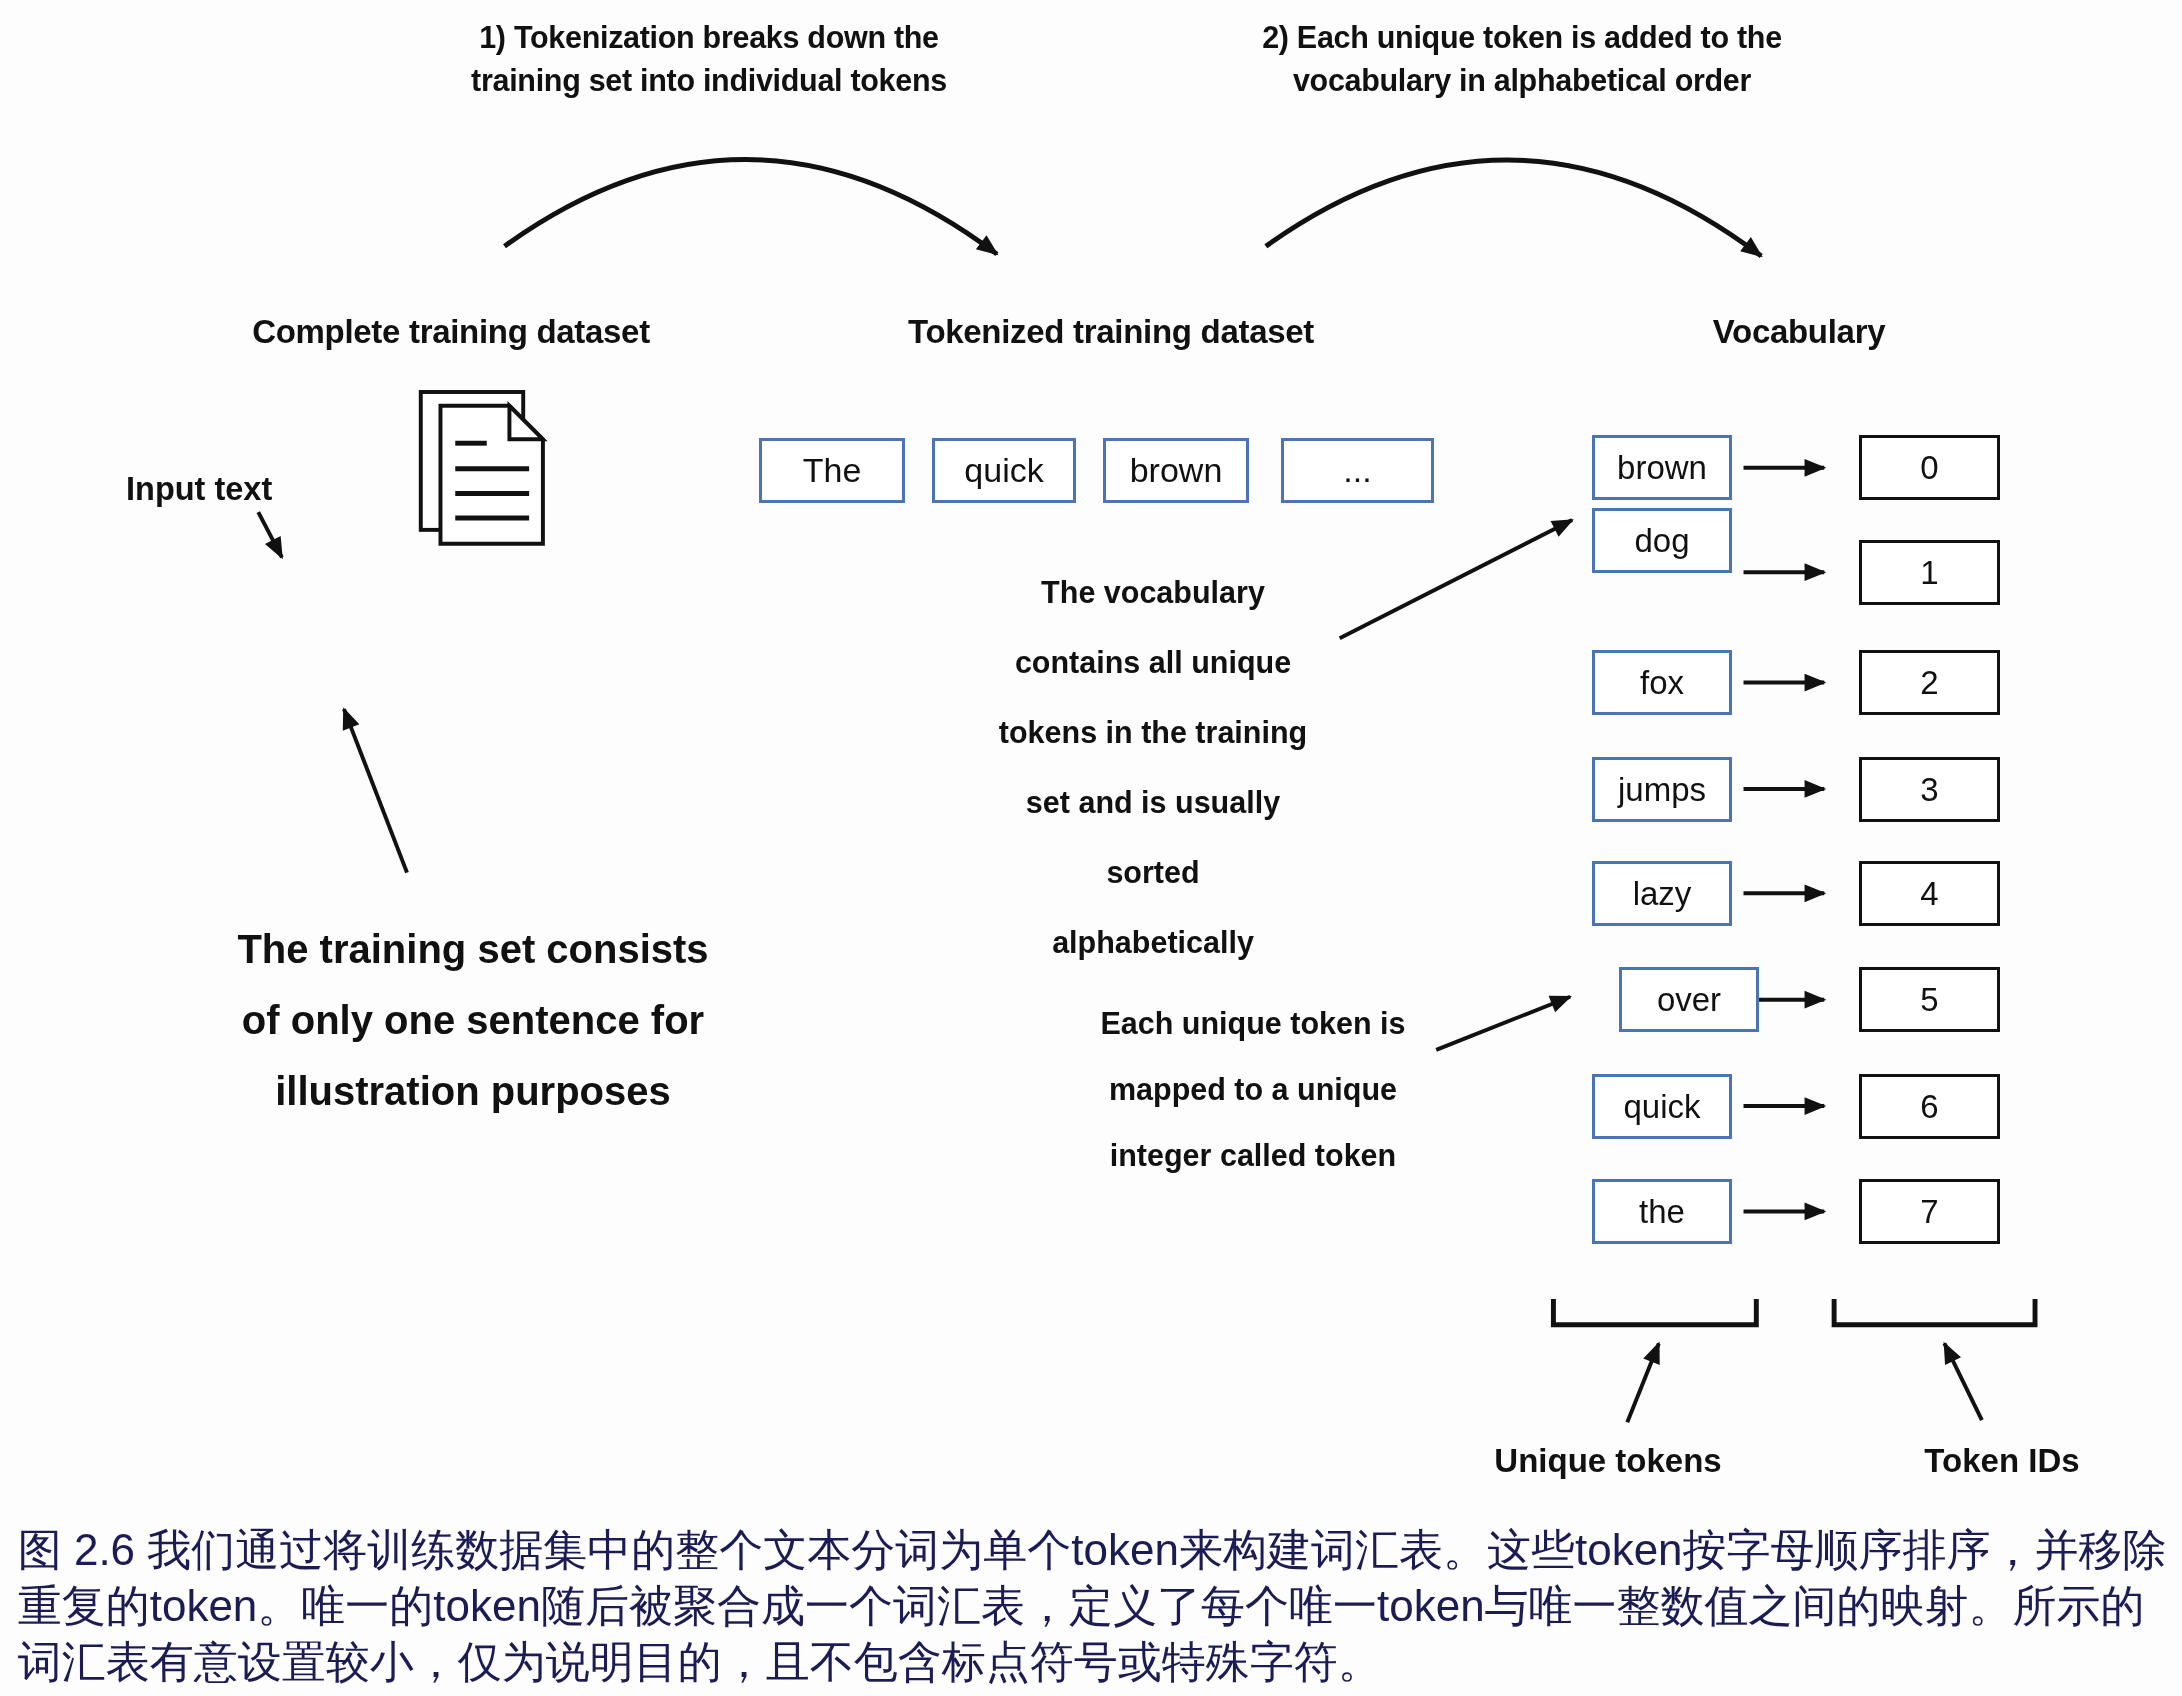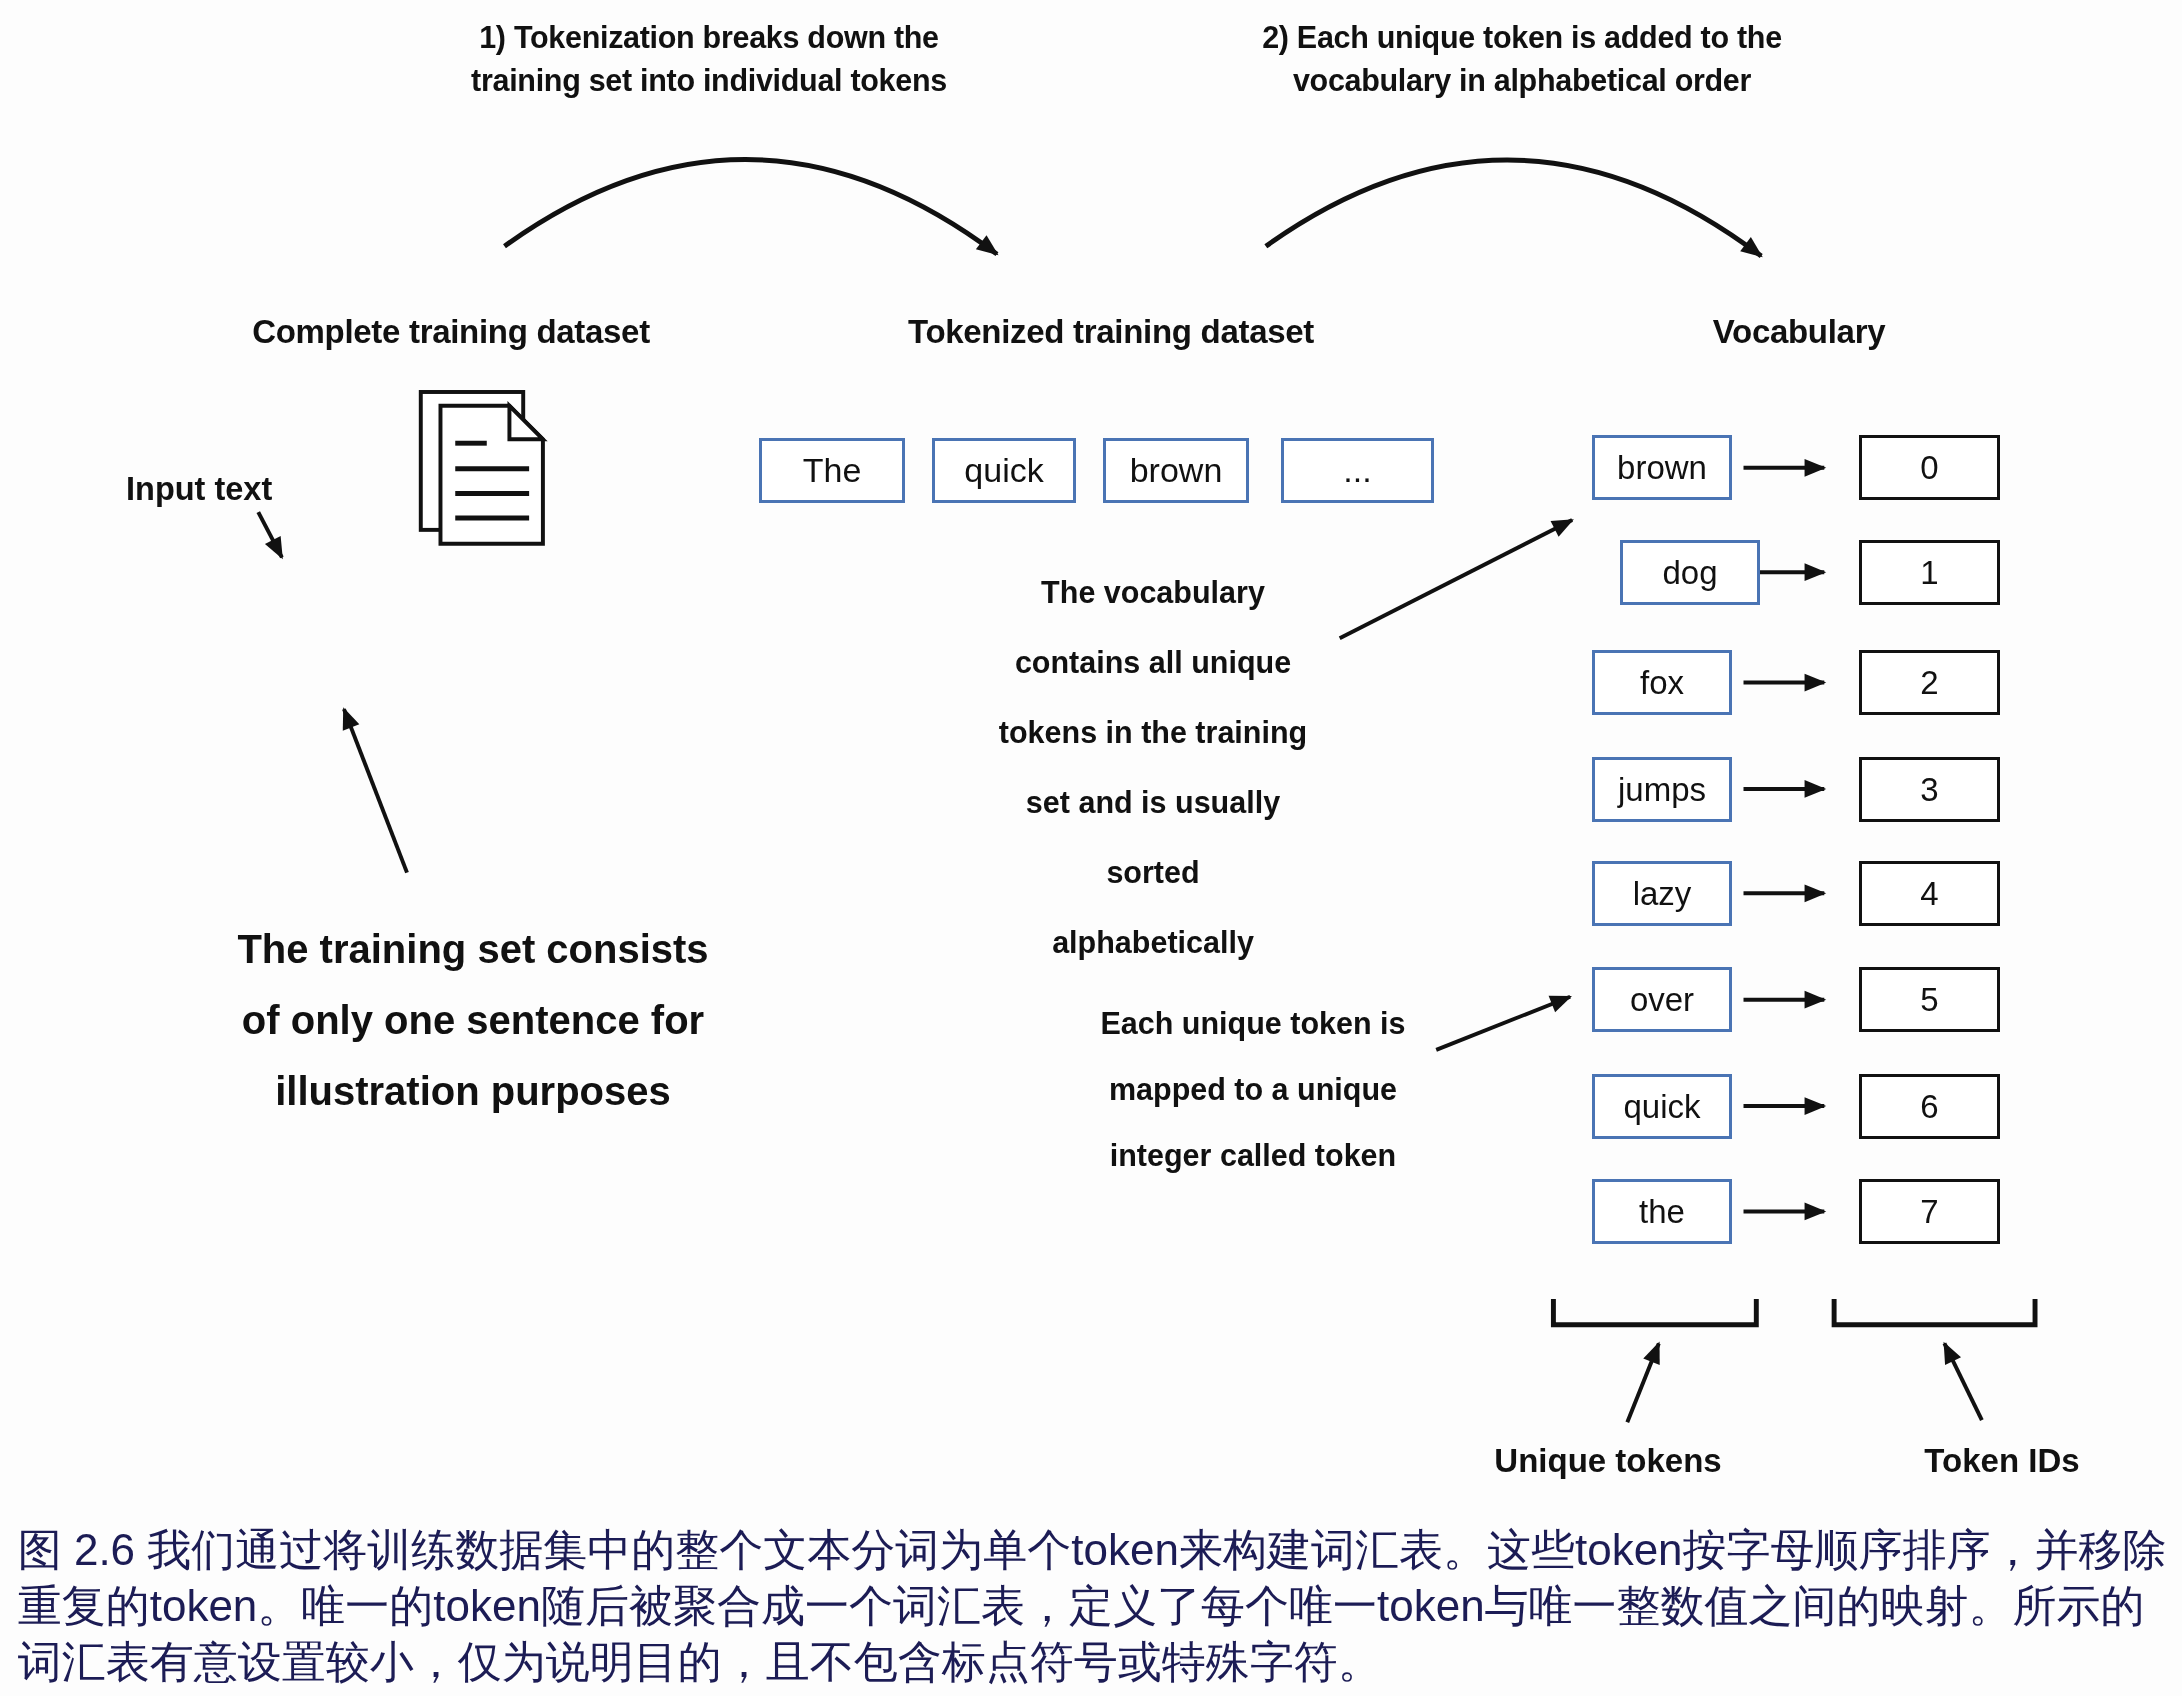--- a/index.html
+++ b/index.html
@@ -127,29 +127,29 @@
 
   <div class="abs centered note-tid" style="left:1253px;top:990px;">
     <div>Each unique token is</div>
     <div>mapped to a unique</div>
     <div>integer called token</div>
   </div>
 
   <div id="vocab-rows">
       <div class="vocab-word" style="top: 435px;">brown</div>
       <div class="vocab-id" style="top: 435px;">0</div>
-      <div class="vocab-word" style="top: 540px; margin-left: 28px;">dog</div>
+      <div class="vocab-word" style="top: 508px;">dog</div>
       <div class="vocab-id" style="top: 540px;">1</div>
       <div class="vocab-word" style="top: 650px;">fox</div>
       <div class="vocab-id" style="top: 650px;">2</div>
       <div class="vocab-word" style="top: 757px;">jumps</div>
       <div class="vocab-id" style="top: 757px;">3</div>
       <div class="vocab-word" style="top: 861px;">lazy</div>
       <div class="vocab-id" style="top: 861px;">4</div>
-      <div class="vocab-word" style="top: 967px;">over</div>
+      <div class="vocab-word" style="top: 967px; margin-left: 27px;">over</div>
       <div class="vocab-id" style="top: 967px;">5</div>
       <div class="vocab-word" style="top: 1074px;">quick</div>
       <div class="vocab-id" style="top: 1074px;">6</div>
       <div class="vocab-word" style="top: 1179px;">the</div>
       <div class="vocab-id" style="top: 1179px;">7</div>
     </div>
 
   <div class="abs centered bracket-lbl" style="left:1608px;top:1442px;">Unique tokens</div>
   <div class="abs centered bracket-lbl" style="left:2002px;top:1442px;">Token IDs</div>
 

